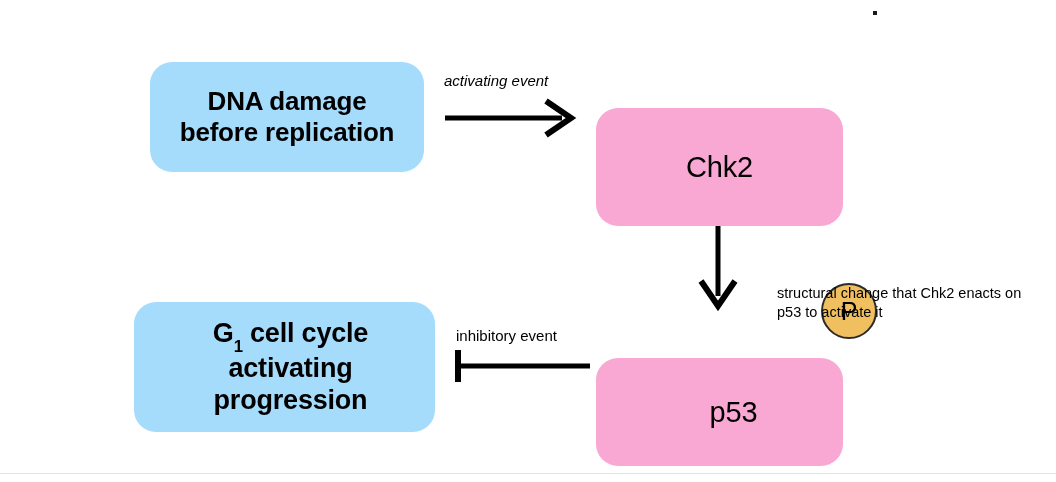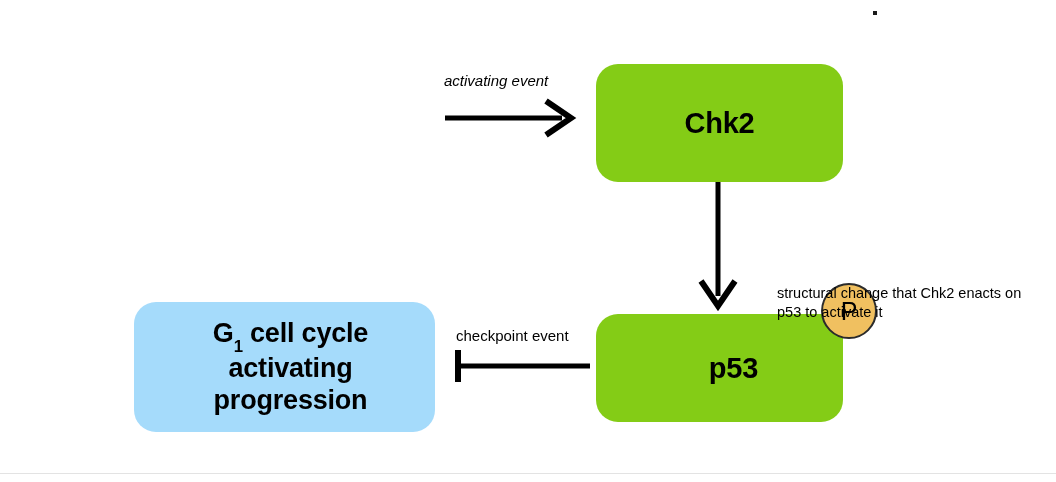--- a/index.html
+++ b/index.html
@@ -29,21 +29,21 @@
     text-align: center;
     border-radius: 22px;
     box-sizing: border-box;
     color: #000000;
     font-weight: bold;
     line-height: 1.18;
     letter-spacing: -0.2px;
     user-select: none;
   }
   .node-blue  { background: #a5dbfb; }
-  .node-green { background: #84cc16; font-weight: bold; }
+  .node-green { background: #f9a8d4; font-weight: normal; margin-top: 44px; }
 
   #node-dna-damage {
     left: 150px; top: 62px; width: 274px; height: 110px;
     font-size: 26px;
   }
   #node-chk2 {
     left: 596px; top: 64px; width: 247px; height: 118px;
     font-size: 29px;
   }
   #node-g1-checkpoint {
@@ -149,20 +149,26 @@
       <line x1="718" y1="182" x2="718" y2="296" stroke="#000000" stroke-width="5" stroke-linecap="butt"></line>
       <polyline points="701,281 718,306 735,281" fill="none" stroke="#000000" stroke-width="6" stroke-linecap="butt" stroke-linejoin="miter"></polyline>
     </g>
 
     <g>
       <line x1="458" y1="366" x2="590" y2="366" stroke="#000000" stroke-width="5" stroke-linecap="butt"></line>
       <line x1="458" y1="350" x2="458" y2="382" stroke="#000000" stroke-width="6" stroke-linecap="butt"></line>
     </g>
   </svg>
 
+  <div class="node node-blue" id="node-dna-damage">
+    <div>
+      <span class="node-label">DNA damage</span>
+      <span class="node-label">before replication</span>
+    </div>
+  </div>
 
   <div class="node node-green" id="node-chk2">
     <span>Chk2</span>
   </div>
 
   <div class="node node-blue" id="node-g1-checkpoint">
     <div>
       <span class="node-label"><span>G</span><span class="sub">1</span><span> cell cycle</span></span>
       <span class="node-label">activating</span>
       <span class="node-label">progression</span>
@@ -172,21 +178,21 @@
   <div class="node node-green" id="node-p53">
     <span>p53</span>
   </div>
 
   <div id="phospho-badge">
     <span>P</span>
   </div>
 
   <div class="edge-label" id="label-activating">activating event</div>
 
-  <div class="edge-label" id="label-inhibitory">checkpoint event</div>
+  <div class="edge-label" id="label-inhibitory">inhibitory event</div>
 
   <div id="annotation-structural-change">
     <span>structural change that Chk2 enacts</span>
     <span>on p53 to activate it</span>
   </div>
 
   <div id="bottom-rule"></div>
 
 </div>
 

